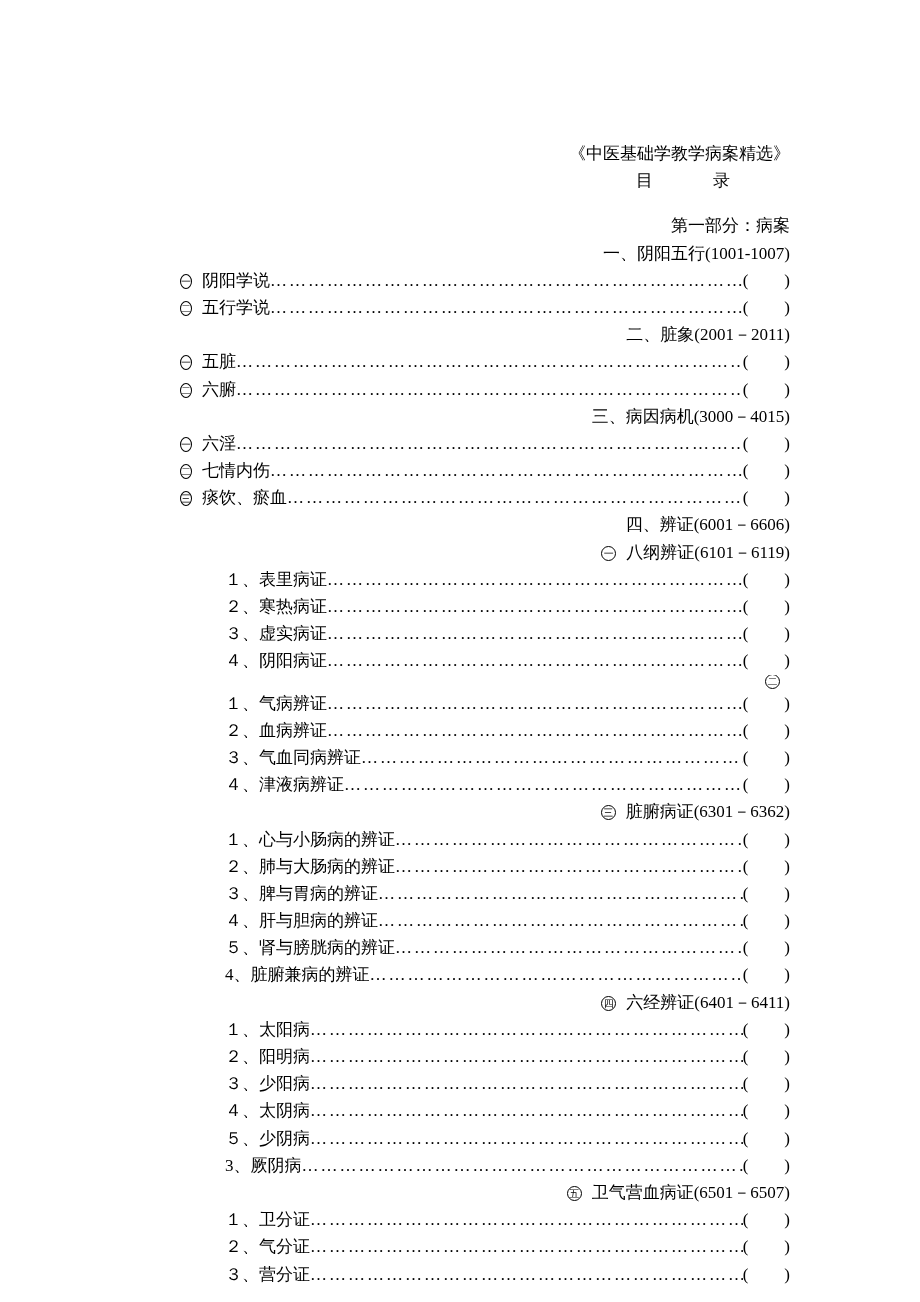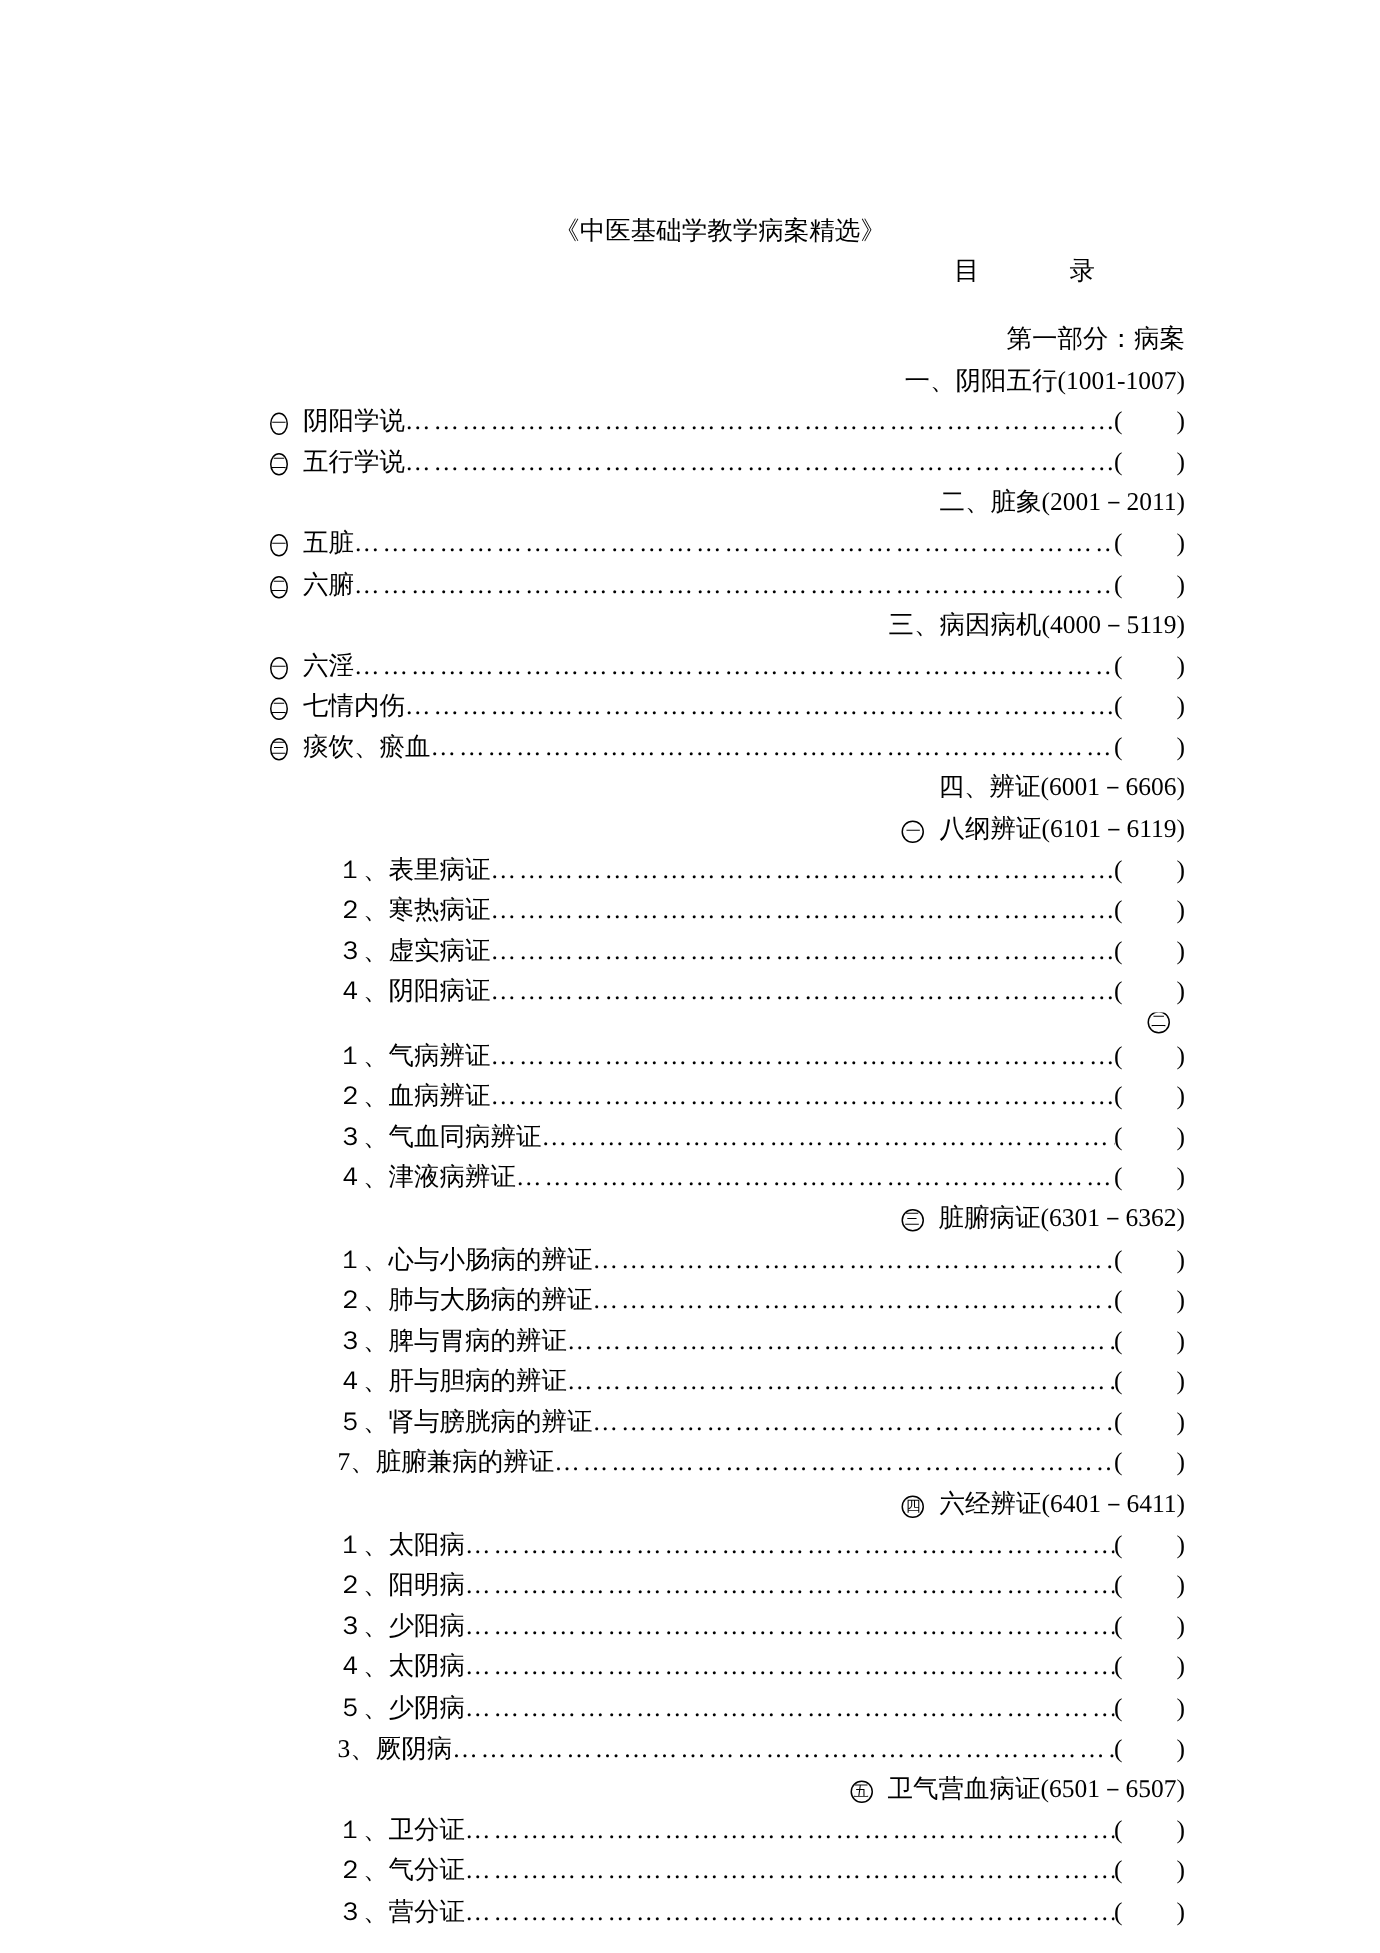--- a/index.html
+++ b/index.html
@@ -13,21 +13,21 @@
       padding: 140px 130px 0 130px;
       line-height: 1.6;
     }
     .row {
       display: flex;
       align-items: baseline;
       white-space: nowrap;
       overflow: hidden;
       justify-content: flex-end;
     }
-    .title-row { justify-content: center; padding-left: 40px; }
+    .title-row { justify-content: flex-end; padding-left: 40px; }
     .mulu-row { padding-left: 90px; letter-spacing: 60px; }
     .spacer { height: 18px; }
     .indent0 { padding-left: 0; }
     .indent1 { padding-left: 18px; }
     .indent2 { padding-left: 50px; }
     .indent3 { padding-left: 95px; }
     .mark {
       display: inline-block;
       border: 1px solid #000;
       border-radius: 50%;
@@ -111,21 +111,21 @@
     <span class="label">六腑</span>
     <span class="leader">……………………………………………………………………………………………………</span>
     <span class="paren">
       <span class="p">(</span>
       <span class="gap"></span>
       <span class="p">)</span>
     </span>
   </div>
 
 <div class="row indent1">
-    <span>三、病因病机(4000－5119)</span>
+    <span>三、病因病机(3000－4015)</span>
   </div>
 <div class="row indent2">
     <span class="mark">一</span>
     <span class="label">六淫</span>
     <span class="leader">……………………………………………………………………………………………………</span>
     <span class="paren">
       <span class="p">(</span>
       <span class="gap"></span>
       <span class="p">)</span>
     </span>
@@ -279,21 +279,21 @@
 <div class="row indent3">
     <span class="label">５、肾与膀胱病的辨证</span>
     <span class="leader">……………………………………………………………………………………………………</span>
     <span class="paren">
       <span class="p">(</span>
       <span class="gap"></span>
       <span class="p">)</span>
     </span>
   </div>
 <div class="row indent3">
-    <span class="label">7、脏腑兼病的辨证</span>
+    <span class="label">4、脏腑兼病的辨证</span>
     <span class="leader">……………………………………………………………………………………………………</span>
     <span class="paren">
       <span class="p">(</span>
       <span class="gap"></span>
       <span class="p">)</span>
     </span>
   </div>
 
 <div class="row indent2">
     <span class="mark">四</span>

